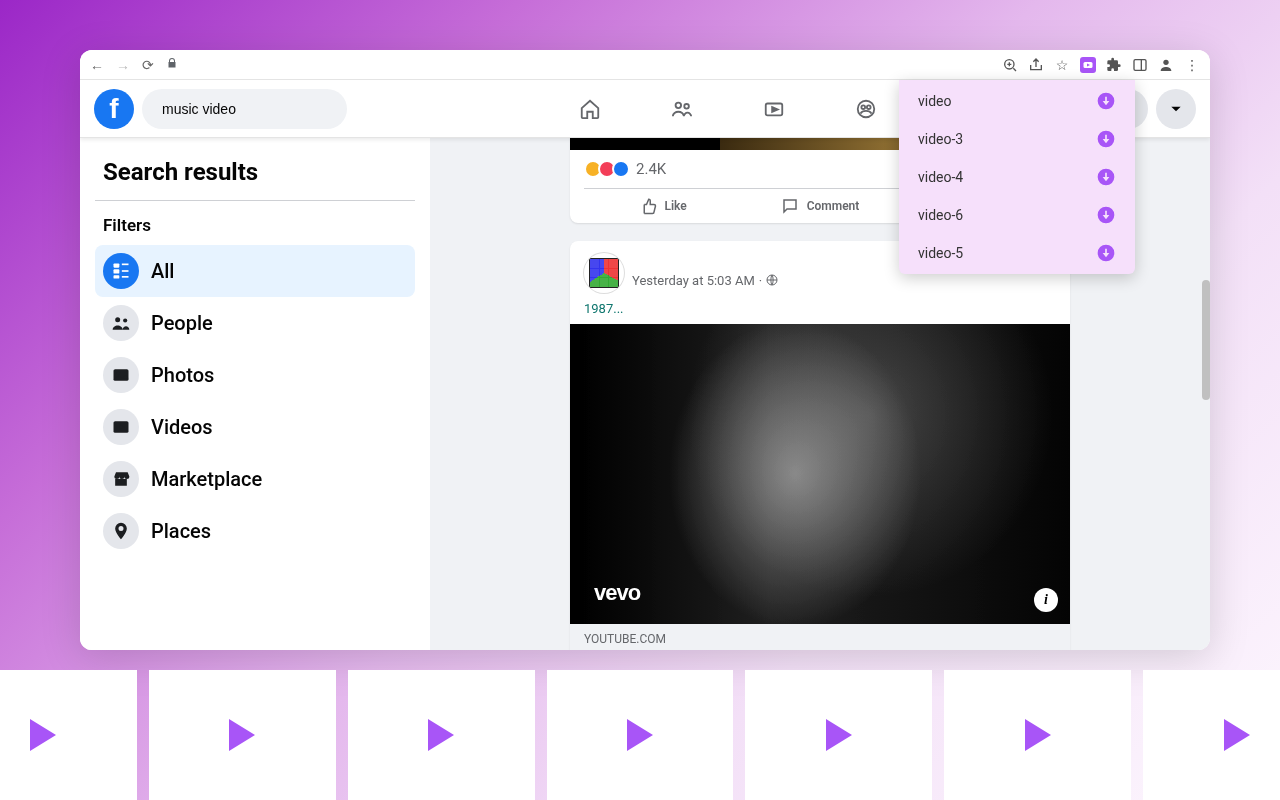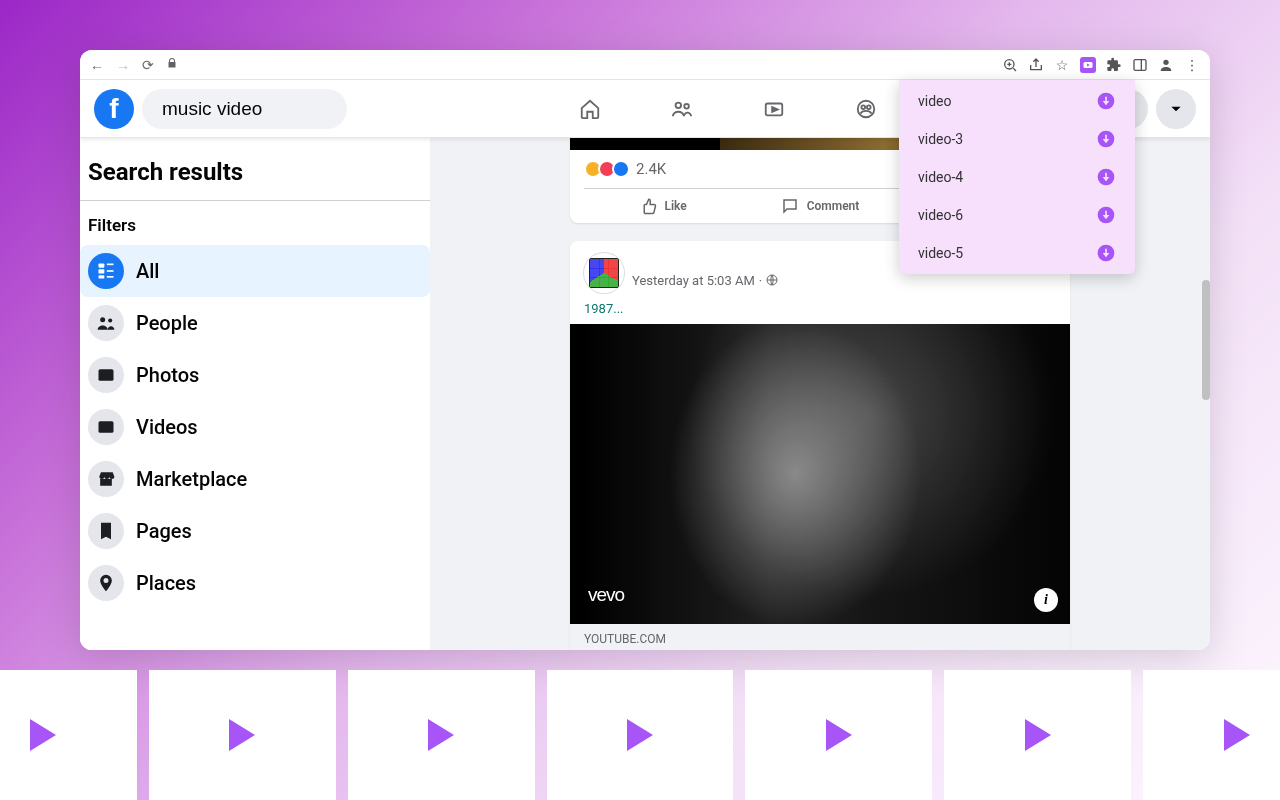--- a/index.html
+++ b/index.html
@@ -36,33 +36,33 @@
     width: 40px; height: 40px; border-radius: 50%; background: #1877f2;
     display: flex; align-items: center; justify-content: center;
     color: #fff; font-weight: 800; font-size: 28px; font-family: Helvetica, Arial, sans-serif;
   }
   .search-box {
     margin-left: 8px; height: 40px; width: 205px; background: #f0f2f5;
     border-radius: 20px; display: flex; align-items: center; padding: 0 12px; gap: 8px;
   }
   .search-box svg { width: 16px; height: 16px; color: #65676b; }
   .search-box input {
-    border: none; background: transparent; outline: none; font-size: 19px; color: #050505; flex: 1;
+    border: none; background: transparent; outline: none; font-size: 14px; color: #050505; flex: 1;
   }
   .center-tabs { flex: 1; display: flex; justify-content: center; gap: 70px; }
   .center-tabs .tab { color: #65676b; width: 22px; height: 22px; display:flex; align-items:center; justify-content:center; }
   .center-tabs svg { width: 22px; height: 22px; stroke: currentColor; fill: none; stroke-width: 2; }
   .right-btns { display: flex; gap: 8px; }
   .round-btn {
     width: 40px; height: 40px; border-radius: 50%; background: #e4e6eb;
     display: flex; align-items: center; justify-content: center; color: #050505;
   }
   .content { flex: 1; display: flex; overflow: hidden; background: #f0f2f5; }
   .sidebar {
-    width: 350px; background: #fff; padding: 14px 0; overflow-y: auto;
+    width: 350px; background: #fff; padding: 14px 15px; overflow-y: auto;
   }
   .sb-title { font-size: 24px; font-weight: 700; padding: 6px 8px 14px; color: #050505; }
   .sb-sub { font-size: 17px; font-weight: 600; padding: 0 8px 10px; color: #050505; border-top: 1px solid #ced0d4; padding-top: 14px; }
   .filter-item {
     display: flex; align-items: center; gap: 12px; padding: 8px;
     border-radius: 8px; cursor: pointer;
   }
   .filter-item.active { background: #e7f3ff; }
   .filter-ico {
     width: 36px; height: 36px; border-radius: 50%; background: #e4e6eb;
@@ -113,22 +113,22 @@
   }
   .big-video .face {
     position: absolute; inset: 0;
     background:
       radial-gradient(ellipse 180px 220px at 45% 50%, rgba(200,200,200,.55), rgba(30,30,30,0) 70%),
       radial-gradient(circle at 60% 30%, rgba(180,180,180,.3), transparent 50%),
       linear-gradient(90deg, rgba(10,10,10,1), rgba(40,40,40,1) 40%, rgba(15,15,15,1));
     filter: grayscale(1) contrast(1.1);
   }
   .vevo {
-    position: absolute; left: 18px; bottom: 18px;
-    font-size: 19px; font-weight: 400; color: #fff; letter-spacing: -1px;
+    position: absolute; left: 24px; bottom: 18px;
+    font-size: 22px; font-weight: 700; color: #fff; letter-spacing: -1px;
     font-family: Arial, sans-serif; text-transform: lowercase;
   }
   .info-badge {
     position: absolute; right: 12px; bottom: 12px; width: 24px; height: 24px;
     border-radius: 50%; background: #fff; color: #000; display:flex; align-items:center; justify-content:center;
     font-weight: 700; font-family: Georgia, serif; font-style: italic; font-size: 14px;
   }
   .video-src { padding: 8px 14px 12px; font-size: 12px; color: #65676b; text-transform: uppercase; background:#f0f2f5; }
   .scrollbar-ghost { position:absolute; right:0; top:200px; width:8px; height:120px; background:#c0c0c0; border-radius:4px; }
   
@@ -312,28 +312,20 @@
             </div>
           <span class="filter-label">Videos</span>
         </div>
         <div class="filter-item">
           <div class="filter-ico">
               <svg viewBox="0 0 24 24">
                 <path d="M4 4h16l2 5a3 3 0 01-6 0 3 3 0 01-6 0 3 3 0 01-6 0l2-5zM5 12v8h14v-8"></path>
               </svg>
             </div>
           <span class="filter-label">Marketplace</span>
-        </div>
-        <div class="filter-item">
-          <div class="filter-ico">
-              <svg viewBox="0 0 24 24">
-                <path d="M6 2v20l6-3 6 3V2z"></path>
-              </svg>
-            </div>
-          <span class="filter-label">Pages</span>
         </div>
         <div class="filter-item">
           <div class="filter-ico">
               <svg viewBox="0 0 24 24">
                 <path d="M12 2a7 7 0 00-7 7c0 5 7 13 7 13s7-8 7-13a7 7 0 00-7-7zm0 10a3 3 0 110-6 3 3 0 010 6z"></path>
               </svg>
             </div>
           <span class="filter-label">Places</span>
         </div>
 

